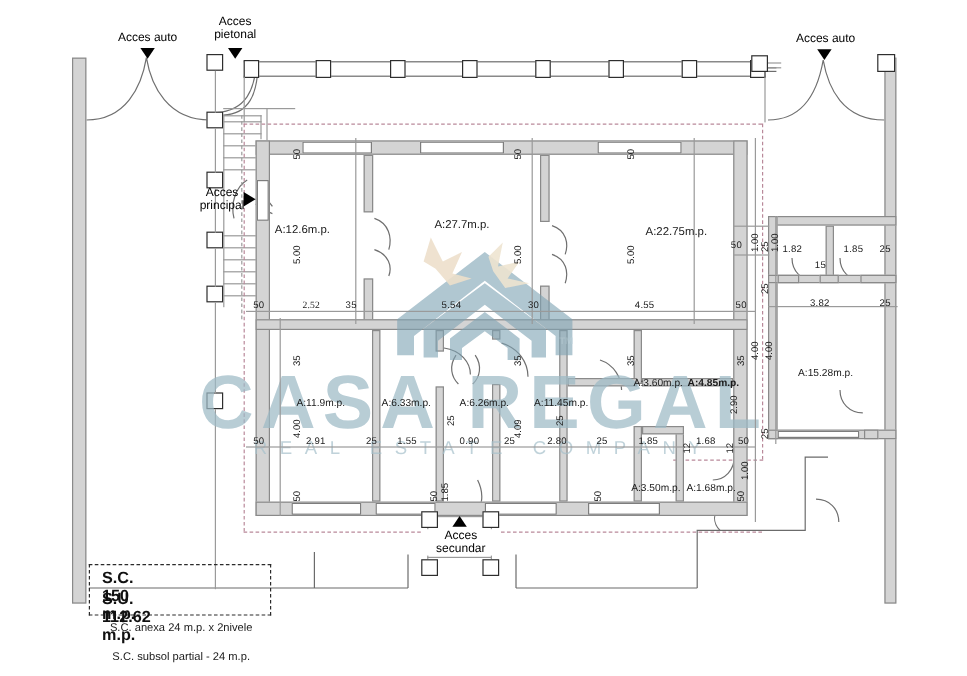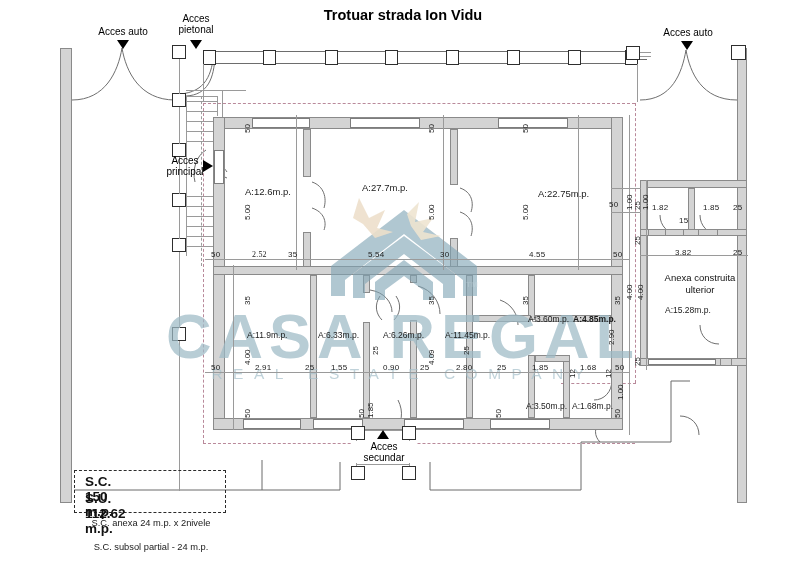--- a/index.html
+++ b/index.html
@@ -53,21 +53,20 @@
          border-right:6px solid transparent;border-bottom:9px solid #000;}
   .arrrt{position:absolute;width:0;height:0;border-top:6px solid transparent;
          border-bottom:6px solid transparent;border-left:10px solid #000;}
   svg{position:absolute;left:0;top:0;overflow:visible;}
 </style>
 </head>
 <body>
 
 <div id="stage">
 
-  <div id="title">Trotuar strada Ion Vidu</div>
 
   <svg width="806" height="563">
 
     <path d="M72,100 C105,100 118,72 122,48 C126,72 140,100 175,100" fill="none" stroke="#6f6f6f" stroke-width="1"></path>
 
     <path d="M180,94 C206,92 212,74 214,52" fill="none" stroke="#6f6f6f" stroke-width="1"></path>
     <path d="M186,96 C208,95 214,78 215,56" fill="none" stroke="#6f6f6f" stroke-width="1"></path>
 
     <path d="M640,100 C672,100 682,73 686,50 C690,73 702,100 737,100" fill="none" stroke="#6f6f6f" stroke-width="1"></path>
 
@@ -255,37 +254,33 @@
   <div class="thin" style="left:205px;top:372px;width:425px;height:1px;"></div>
 
   <div class="thin" style="left:296px;top:115px;width:1px;height:155px;"></div>
   <div class="thin" style="left:443px;top:115px;width:1px;height:155px;"></div>
   <div class="thin" style="left:578px;top:115px;width:1px;height:155px;"></div>
   <div class="thin" style="left:233px;top:265px;width:1px;height:165px;"></div>
   <div class="thin" style="left:629px;top:115px;width:1px;height:320px;"></div>
   <div class="thin" style="left:646px;top:180px;width:1px;height:190px;"></div>
   <div class="thin" style="left:640px;top:255px;width:108px;height:1px;"></div>
 
-  <div class="area big" style="left:245px;top:186px;">A:12.6m.p.</div>
+  <div class="area big" style="left:229px;top:186px;">A:12.6m.p.</div>
   <div class="area big" style="left:362px;top:182px;">A:27.7m.p.</div>
   <div class="area big" style="left:538px;top:188px;">A:22.75m.p.</div>
 
   <div class="area" style="left:247px;top:330px;">A:11.9m.p.</div>
   <div class="area" style="left:318px;top:330px;">A:6.33m.p.</div>
   <div class="area" style="left:383px;top:330px;">A:6.26m.p.</div>
   <div class="area" style="left:445px;top:330px;">A:11.45m.p.</div>
   <div class="area" style="left:528px;top:314px;">A:3.60m.p.</div>
   <div class="area" style="left:573px;top:314px;font-weight:bold;">A:4.85m.p.</div>
   <div class="area" style="left:526px;top:401px;">A:3.50m.p.</div>
   <div class="area" style="left:572px;top:401px;">A:1.68m.p.</div>
 
-  <div class="abs" style="left:652px;top:272px;width:96px;text-align:center;font-size:9.5px;line-height:12px;">
-    <div>Anexa construita</div>
-    <div>ulterior</div>
-  </div>
   <div class="area" style="left:665px;top:305px;">A:15.28m.p.</div>
 
   <div class="dim" style="left:211px;top:250px;">50</div>
   <div class="dim" style="left:252px;top:250px;font-family:Liberation Serif, serif;">2.52</div>
   <div class="dim" style="left:288px;top:250px;">35</div>
   <div class="dim" style="left:368px;top:250px;">5.54</div>
   <div class="dim" style="left:440px;top:250px;">30</div>
   <div class="dim" style="left:529px;top:250px;">4.55</div>
   <div class="dim" style="left:613px;top:250px;">50</div>
 

